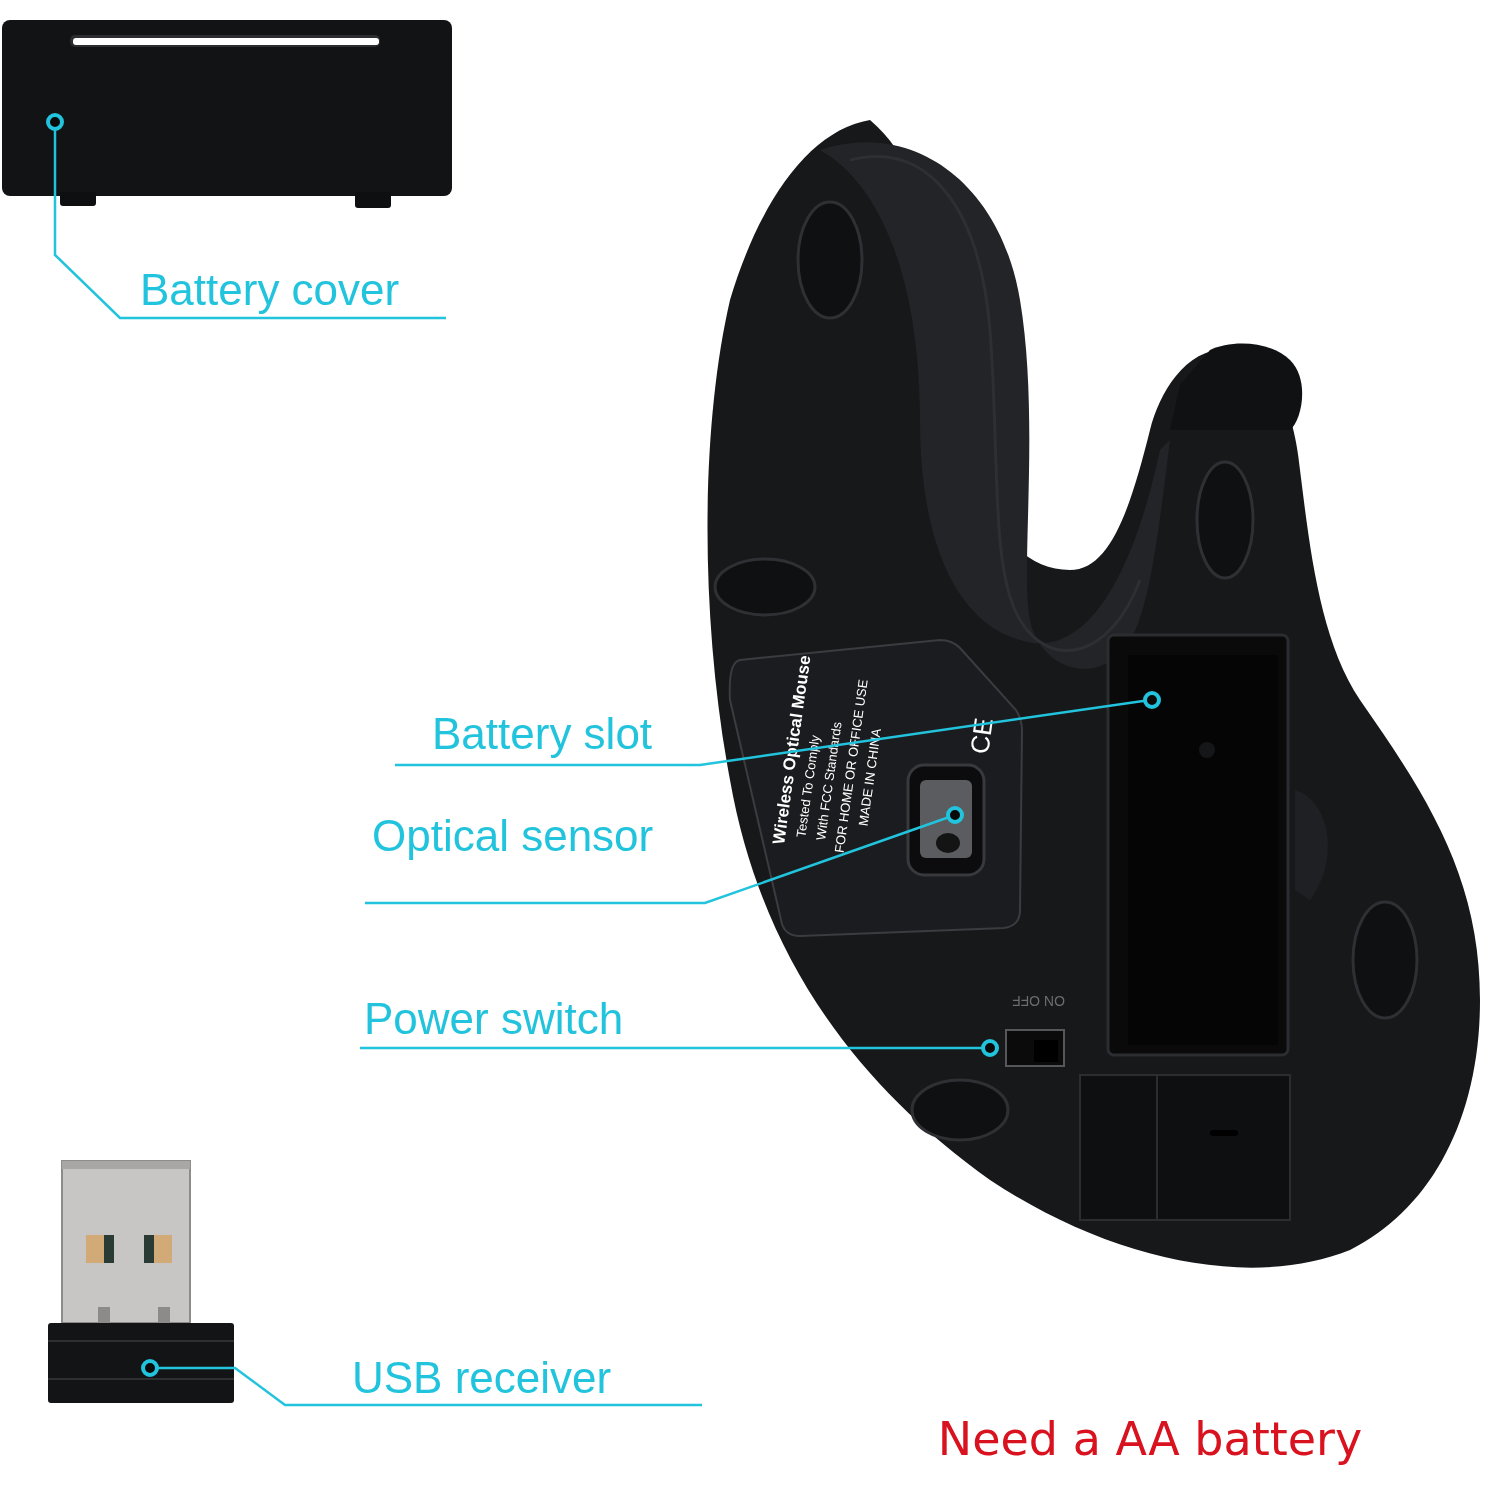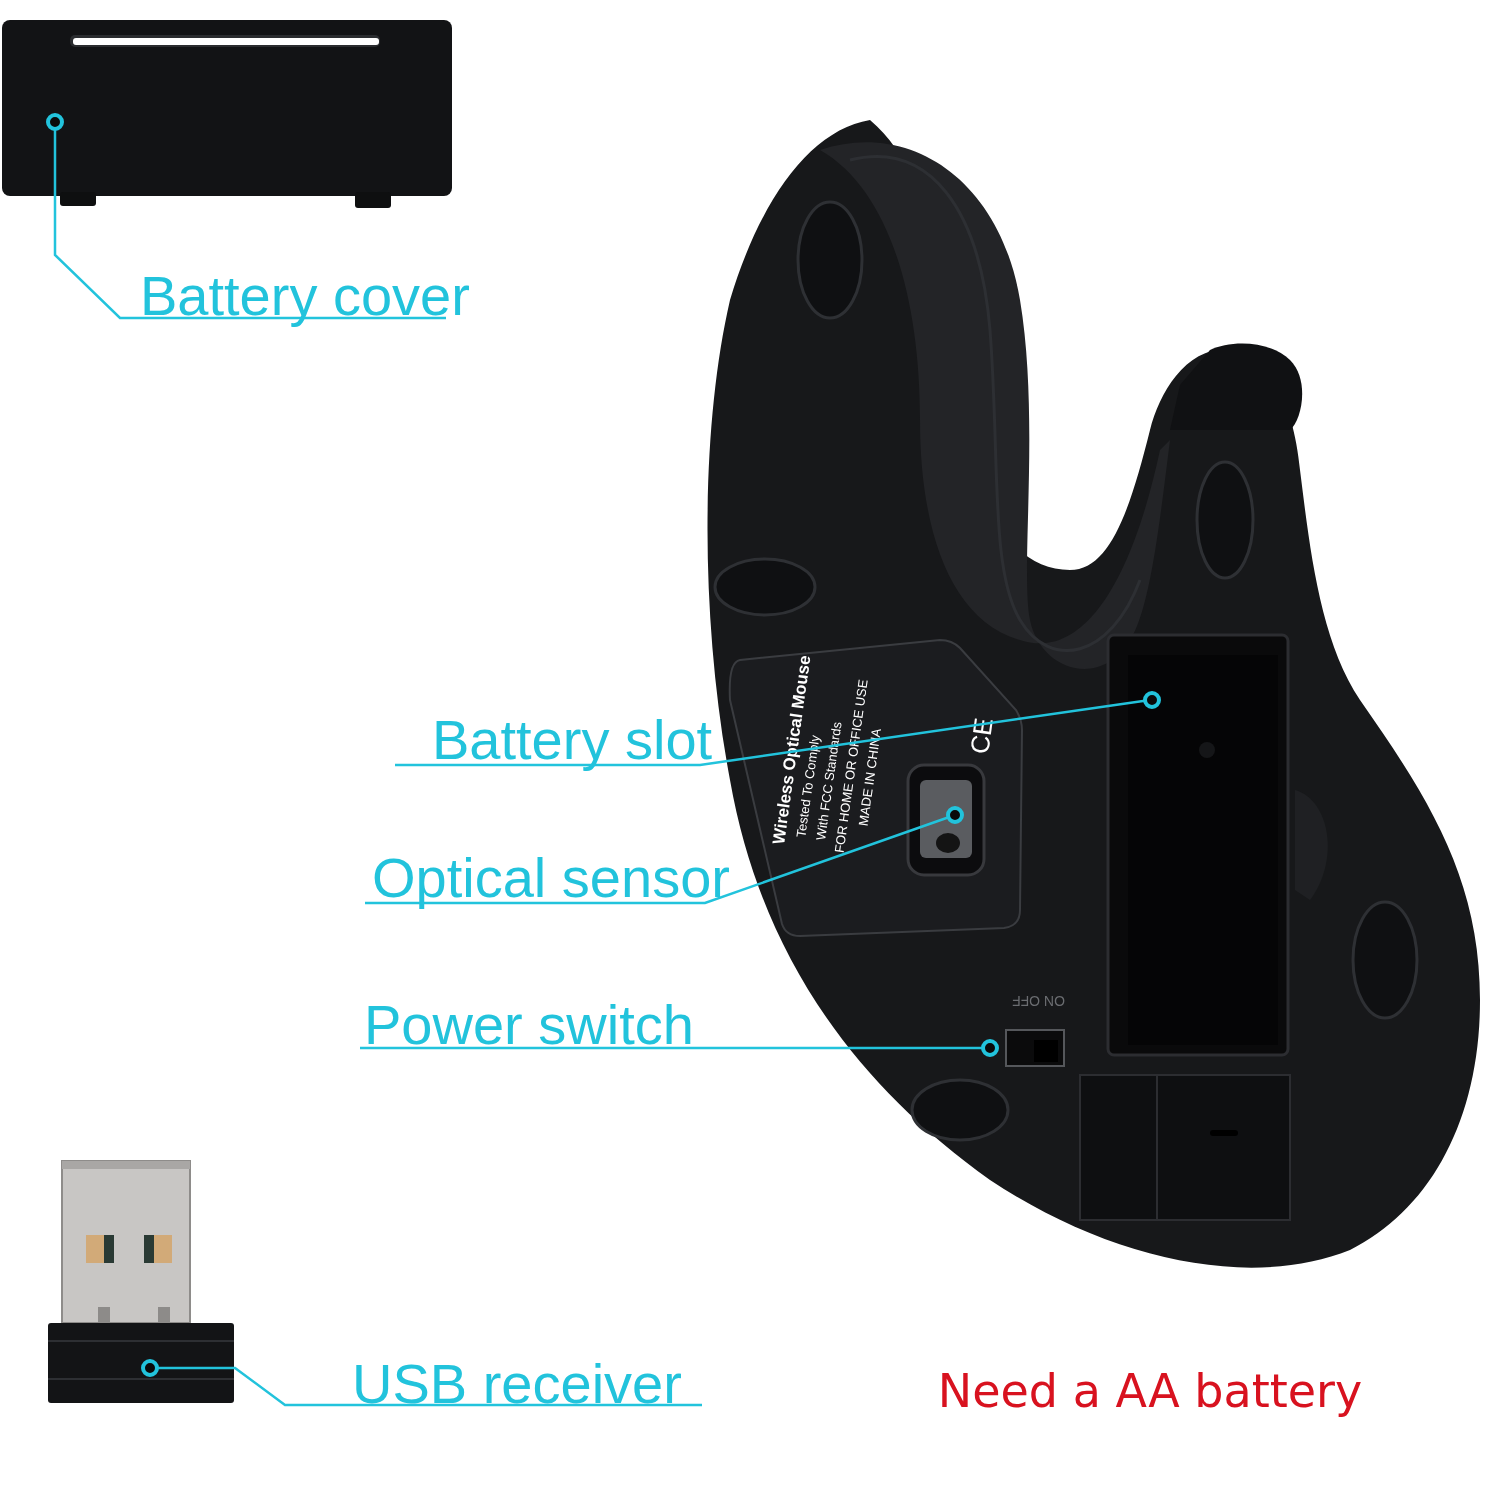--- a/index.html
+++ b/index.html
@@ -1,18 +1,18 @@
 <!DOCTYPE html>
 <html><head>
 <meta charset="utf-8">
 <style>
   html, body { margin: 0; padding: 0; }
   body { width: 1494px; height: 1494px; background: #ffffff; position: relative; overflow: hidden; font-family: "Liberation Sans", sans-serif; }
   .abs { position: absolute; }
-  .callout-label { position: absolute; color: #22c3dc; font-family: "Liberation Sans", sans-serif; font-size: 56px; letter-spacing: 0px; white-space: nowrap; line-height: 1; }
+  .callout-label { position: absolute; color: #22c3dc; font-family: "Liberation Sans", sans-serif; font-size: 44px; letter-spacing: 0px; white-space: nowrap; line-height: 1; }
   .note { position: absolute; color: #d8121f; font-family: "DejaVu Sans", sans-serif; font-size: 46px; text-align: center; line-height: 1.18; white-space: nowrap; }
   svg text { font-family: "Liberation Sans", sans-serif; }
 </style>
 </head>
 <body>
 
 <div class="abs" style="left:0;top:0;width:460px;height:220px;">
   <svg width="460" height="220" viewBox="0 0 460 220">
     <rect x="2" y="20" width="450" height="176" rx="8" fill="#121315"></rect>
     <rect x="60" y="192" width="36" height="14" rx="3" fill="#0e0f10"></rect>
@@ -118,19 +118,19 @@
     <circle cx="55" cy="122" r="7"></circle>
     <circle cx="1152" cy="700" r="7"></circle>
     <circle cx="955" cy="815" r="7"></circle>
     <circle cx="990" cy="1048" r="7"></circle>
     <circle cx="150" cy="1368" r="7"></circle>
   </g>
 </svg>
 
 <div class="callout-label" style="left:140px;top:268px;">Battery cover</div>
 <div class="callout-label" style="left:432px;top:712px;">Battery slot</div>
-<div class="callout-label" style="left:372px;top:850px;text-align:right;">Optical sensor</div>
+<div class="callout-label" style="left:372px;top:814px;text-align:right;">Optical sensor</div>
 <div class="callout-label" style="left:364px;top:997px;">Power switch</div>
 <div class="callout-label" style="left:352px;top:1356px;">USB receiver</div>
 
-<div class="note" style="left:910px;top:1364px;width:480px;">
+<div class="note" style="left:910px;top:1412px;width:480px;">
   <div>Need a AA battery</div>
 </div>
 
 </body></html>

